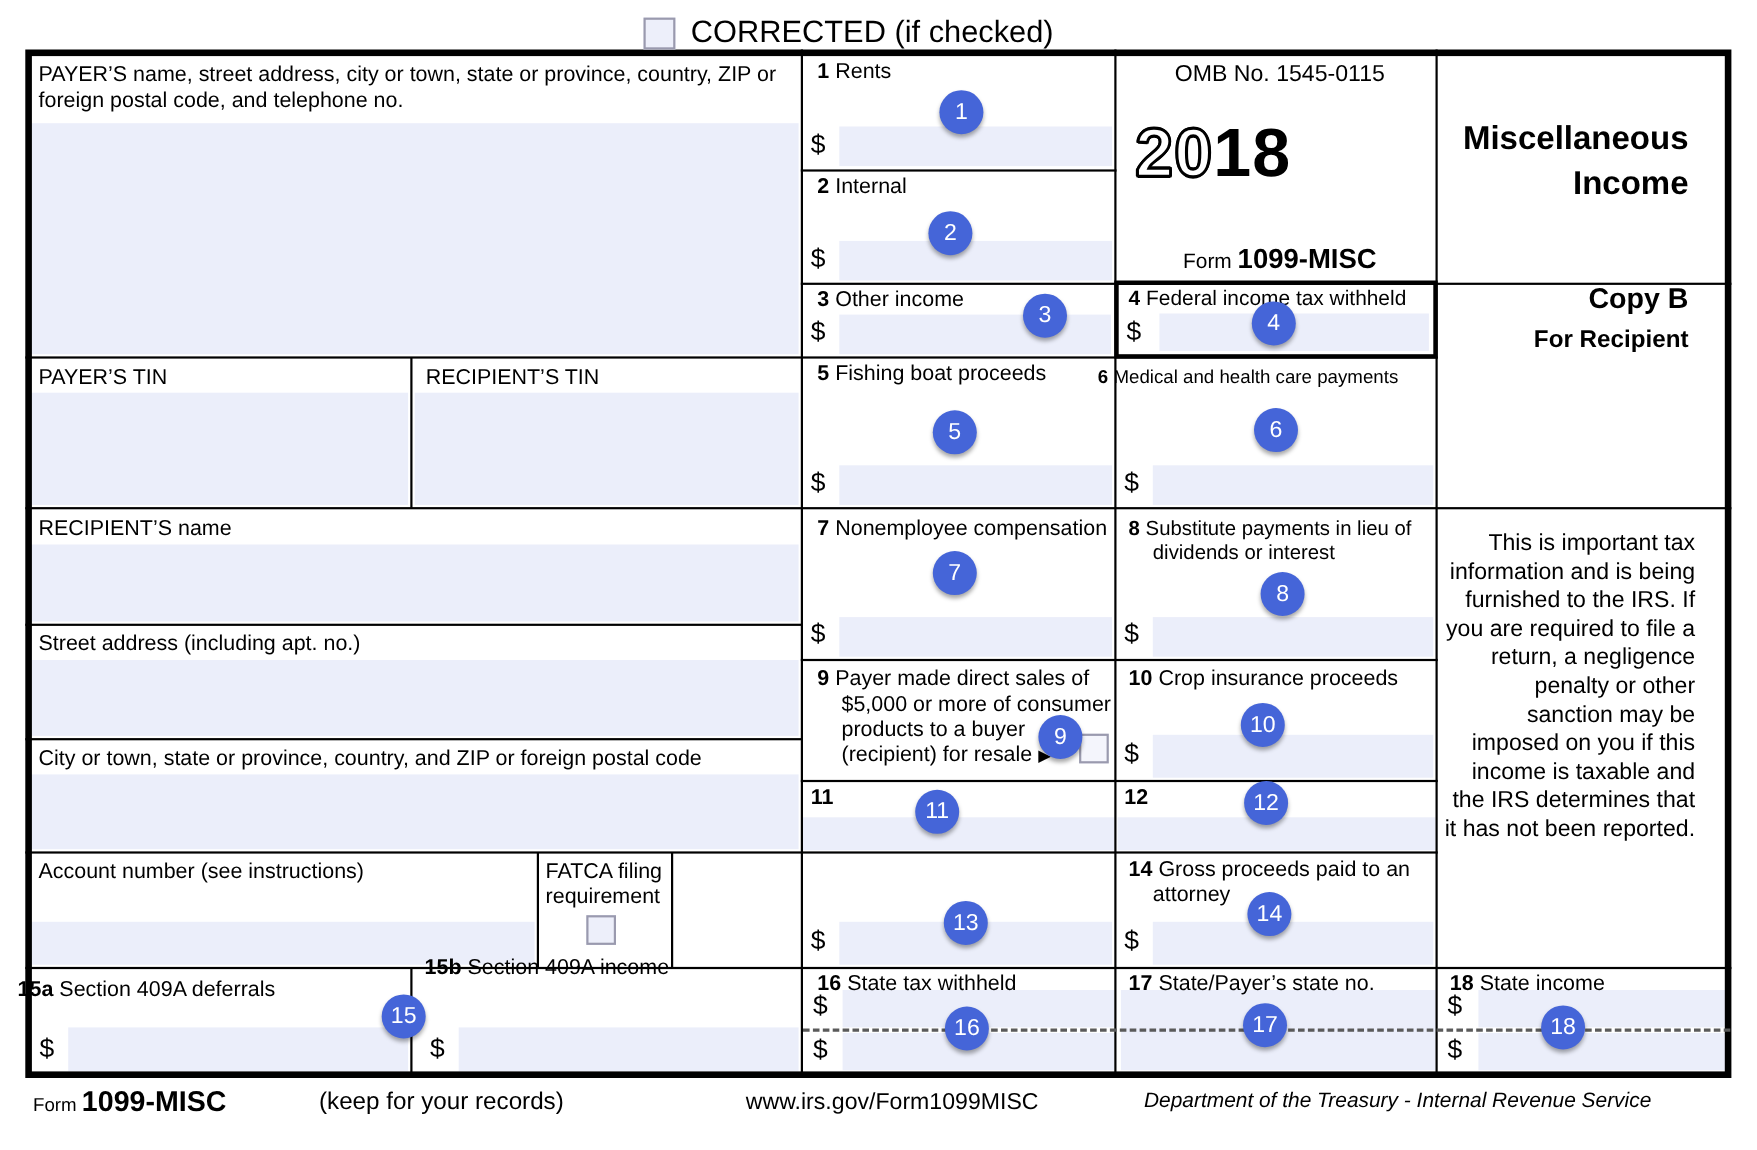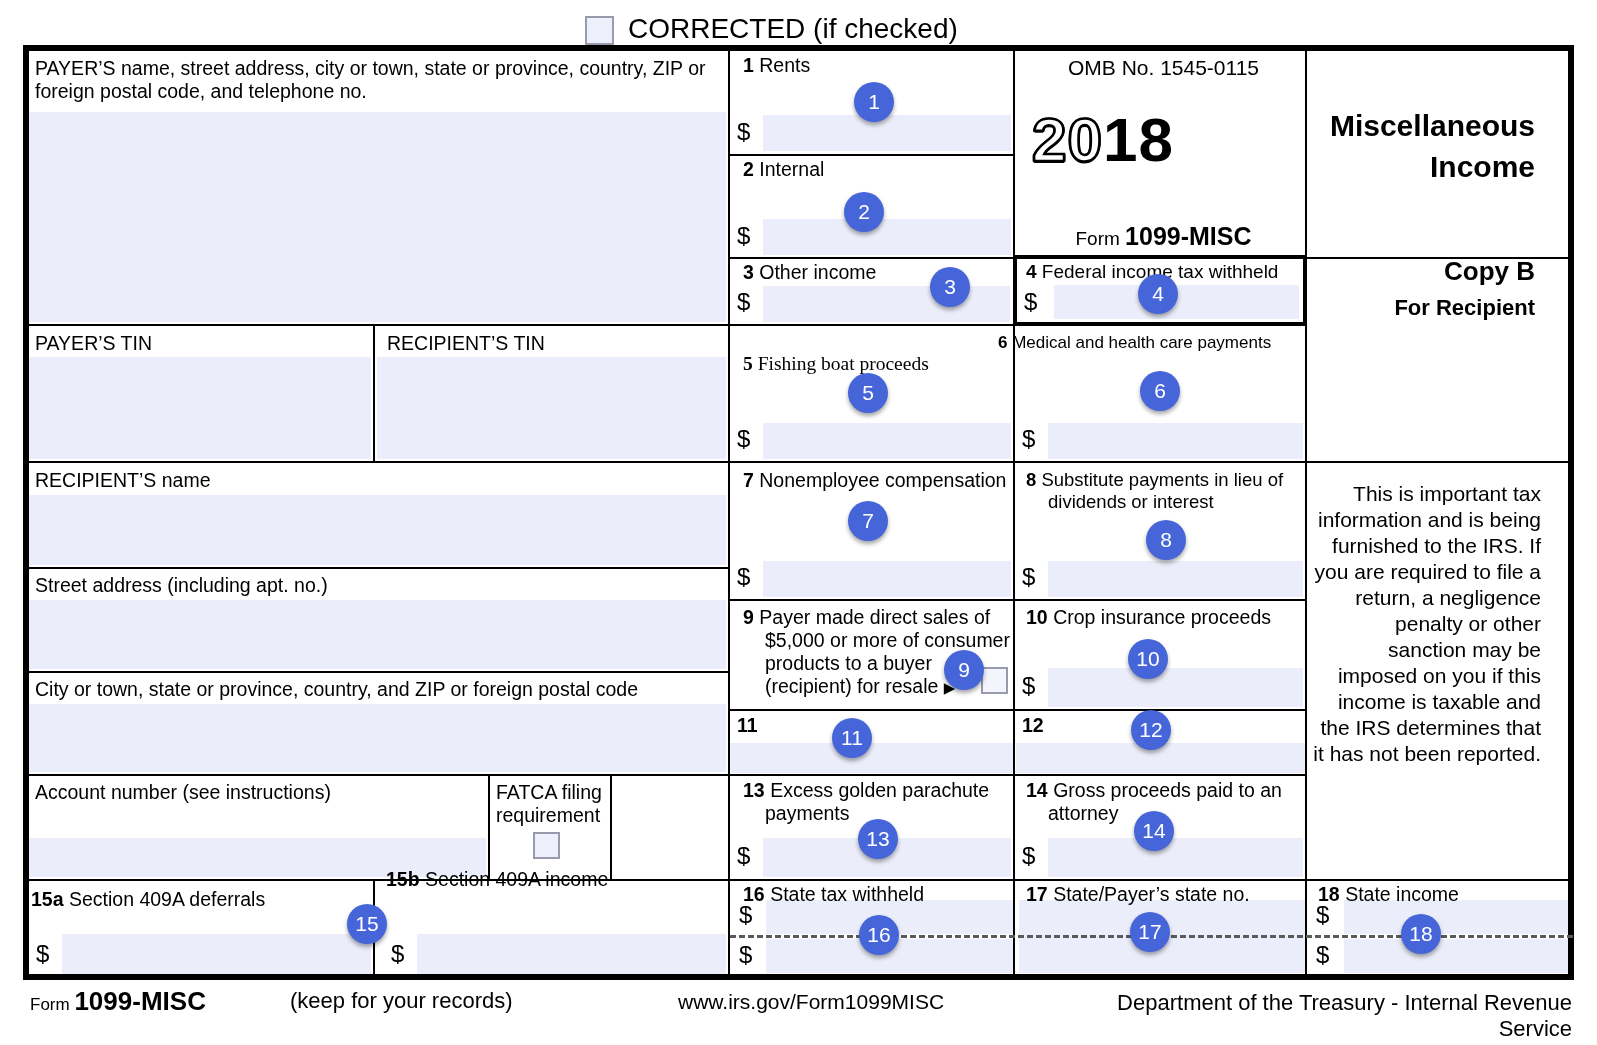--- a/index.html
+++ b/index.html
@@ -97,32 +97,31 @@
 
   <div class="lbl" style="left:35px;top:57px;width:690px;">PAYER’S name, street address, city or town, state or province, country, ZIP or foreign postal code, and telephone no.</div>
   <div class="lbl" style="left:35px;top:332px;">PAYER’S TIN</div>
   <div class="lbl" style="left:387px;top:332px;">RECIPIENT’S TIN</div>
   <div class="lbl" style="left:35px;top:469px;">RECIPIENT’S name</div>
   <div class="lbl" style="left:35px;top:574px;">Street address (including apt. no.)</div>
   <div class="lbl" style="left:35px;top:678px;">City or town, state or province, country, and ZIP or foreign postal code</div>
   <div class="lbl" style="left:35px;top:781px;">Account number (see instructions)</div>
   <div class="lbl" style="left:496px;top:781px;width:118px;">FATCA filing requirement</div>
   <div class="cb" style="left:533px;top:832px;width:27px;height:27px;"></div>
-  <div class="lbl" style="left:31px;top:888px;text-align:center;"><span class="num">15a</span> <span>Section 409A deferrals</span></div>
+  <div class="lbl" style="left:16px;top:888px;text-align:center;"><span class="num">15a</span> <span>Section 409A deferrals</span></div>
   <div class="lbl" style="left:386px;top:868px;"><span class="num">15b</span> <span>Section 409A income</span></div>
 
   <div class="lbl" style="left:743px;top:54px;"><span class="num">1</span> <span>Rents</span></div>
   <div class="lbl" style="left:743px;top:158px;"><span class="num">2</span> <span>Internal</span></div>
   <div class="lbl" style="left:743px;top:261px;"><span class="num">3</span> <span>Other income</span></div>
-  <div class="lbl" style="left:743px;top:352px;font-family:Liberation Serif, serif;"><span class="num">5</span> <span>Fishing boat proceeds</span></div>
+  <div class="lbl" style="left:743px;top:328px;"><span class="num">5</span> <span>Fishing boat proceeds</span></div>
   <div class="lbl" style="left:743px;top:469px;"><span class="num">7</span> <span>Nonemployee compensation</span></div>
   <div class="lbl hang" style="left:743px;top:606px;width:252px;"><span class="num">9</span> <span>Payer made direct sales of $5,000 or more of consumer products to a buyer (recipient) for resale</span> <span class="arrow">▶</span></div>
   <div class="cb" style="left:981px;top:667px;width:27px;height:27px;background:#f4f5fc;"></div>
   <div class="lbl" style="left:737px;top:714px;"><span class="num">11</span></div>
-  <div class="lbl hang" style="left:743px;top:779px;width:240px;"><span class="num">13</span> <span>Excess golden parachute payments</span></div>
   <div class="lbl" style="left:743px;top:883px;"><span class="num">16</span> <span>State tax withheld</span></div>
 
   <div class="omb">OMB No. 1545-0115</div>
   <div class="year"><span class="outline">20</span><span>18</span></div>
   <div class="formline"><span>Form</span> <b>1099-MISC</b></div>
   <div class="lbl" style="left:1026px;top:261px;width:275px;font-size:19px;"><span class="num">4</span> <span>Federal income tax withheld</span></div>
   <div class="lbl" style="left:998px;top:333px;width:278px;font-size:17px;"><span class="num">6</span> <span>Medical and health care payments</span></div>
   <div class="lbl hang" style="left:1026px;top:469px;width:279px;font-size:18.5px;"><span class="num">8</span> <span>Substitute payments in lieu of dividends or interest</span></div>
   <div class="lbl" style="left:1026px;top:606px;width:272px;"><span class="num">10</span> <span>Crop insurance proceeds</span></div>
   <div class="lbl" style="left:1022px;top:714px;"><span class="num">12</span></div>
@@ -151,21 +150,21 @@
   <span class="dollar" style="left:36px;top:940px;">$</span>
   <span class="dollar" style="left:391px;top:940px;">$</span>
   <span class="dollar" style="left:739px;top:901px;">$</span>
   <span class="dollar" style="left:739px;top:941px;">$</span>
   <span class="dollar" style="left:1316px;top:901px;">$</span>
   <span class="dollar" style="left:1316px;top:941px;">$</span>
 
   <div class="footer" style="left:30px;top:986px;font-size:17px;"><span>Form</span> <b style="font-size:26px;">1099-MISC</b></div>
   <div class="footer" style="left:290px;top:988px;font-size:22px;">(keep for your records)</div>
   <div class="footer" style="left:678px;top:990px;font-size:21px;">www.irs.gov/Form1099MISC</div>
-  <div class="footer" style="left:1040px;top:990px;width:532px;text-align:right;font-size:22px;">Department of the Treasury - Internal Revenue Service</div>
+  <div class="footer" style="left:1040px;top:990px;width:532px;text-align:left;font-size:19px;font-style:italic;">Department of the Treasury - Internal Revenue Service</div>
 
   <div id="markers">
       <div class="marker" style="left: 854px; top: 82px;">1</div>
       <div class="marker" style="left: 844px; top: 192px;">2</div>
       <div class="marker" style="left: 930px; top: 267px;">3</div>
       <div class="marker" style="left: 1138px; top: 274px;">4</div>
       <div class="marker" style="left: 848px; top: 373px;">5</div>
       <div class="marker" style="left: 1140px; top: 371px;">6</div>
       <div class="marker" style="left: 848px; top: 501px;">7</div>
       <div class="marker" style="left: 1146px; top: 520px;">8</div>

